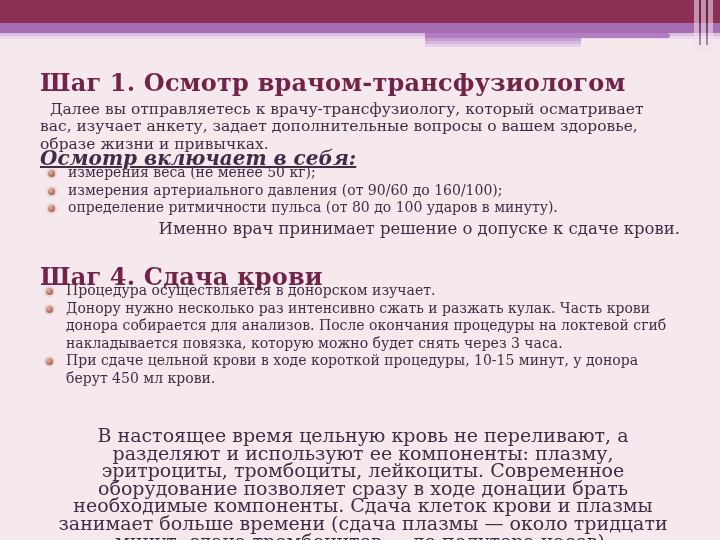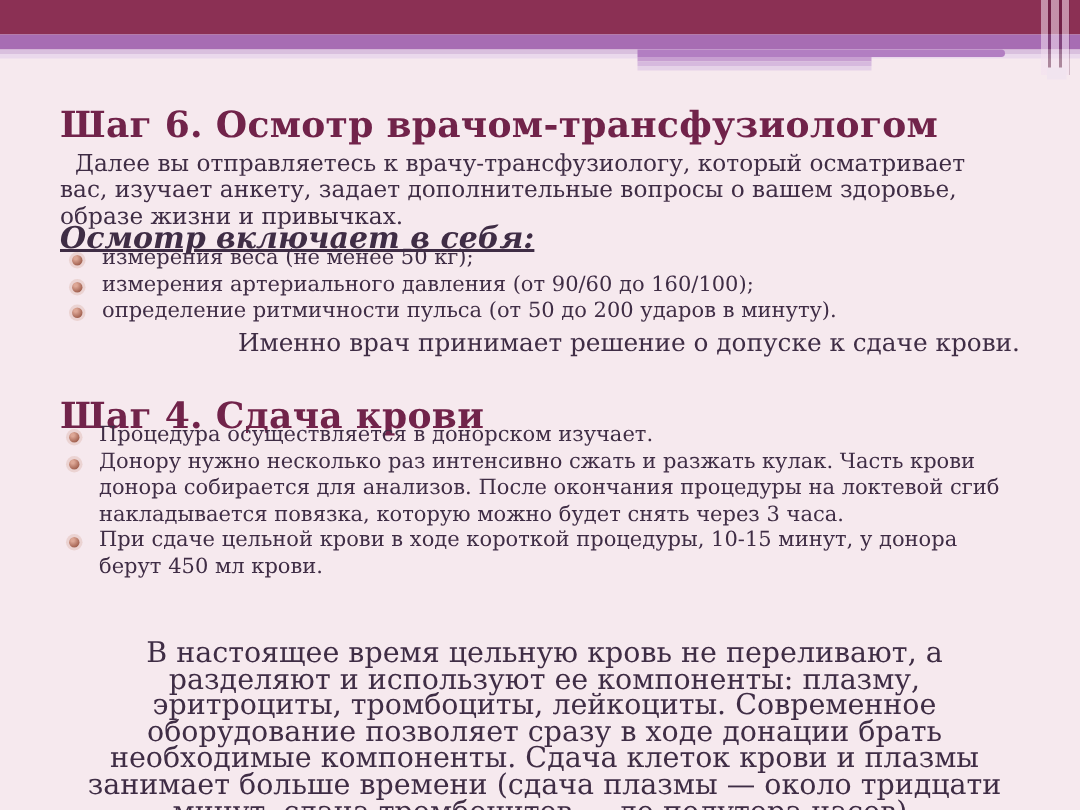--- a/index.html
+++ b/index.html
@@ -111,35 +111,35 @@
   <div class="bar-purple"></div>
   <div class="strip-light-1"></div>
   <div class="strip-light-2"></div>
   <div class="accent-band-a"></div>
   <div class="accent-b1"></div>
   <div class="accent-b2"></div>
   <div class="accent-b3"></div>
   <div class="corner-stripes"></div>
   <div class="corner-block"></div>
 
-  <h1 class="title title-step3">Шаг 6. Осмотр врачом-трансфузиологом</h1>
+  <h1 class="title title-step3">Шаг 1. Осмотр врачом-трансфузиологом</h1>
 
   <p class="intro">Далее вы отправляетесь к врачу-трансфузиологу, который осматривает вас, изучает анкету, задает дополнительные вопросы о вашем здоровье, образе жизни и привычках.</p>
 
   <div class="list-heading">Осмотр включает в себя:</div>
 
   <ul class="bullets bullets-1">
     <li>
       <span>измерения веса (не менее 50 кг);</span>
     </li>
     <li>
       <span>измерения артериального давления (от 90/60 до 160/100);</span>
     </li>
     <li>
-      <span>определение ритмичности пульса (от 50 до 200 ударов в минуту).</span>
+      <span>определение ритмичности пульса (от 80 до 100 ударов в минуту).</span>
     </li>
   </ul>
 
   <div class="note">Именно врач принимает решение о допуске к сдаче крови.</div>
 
   <h1 class="title title-step4">Шаг 4. Сдача крови</h1>
 
   <ul class="bullets bullets-2">
     <li>
       <span>Процедура осуществляется в донорском изучает.</span>

